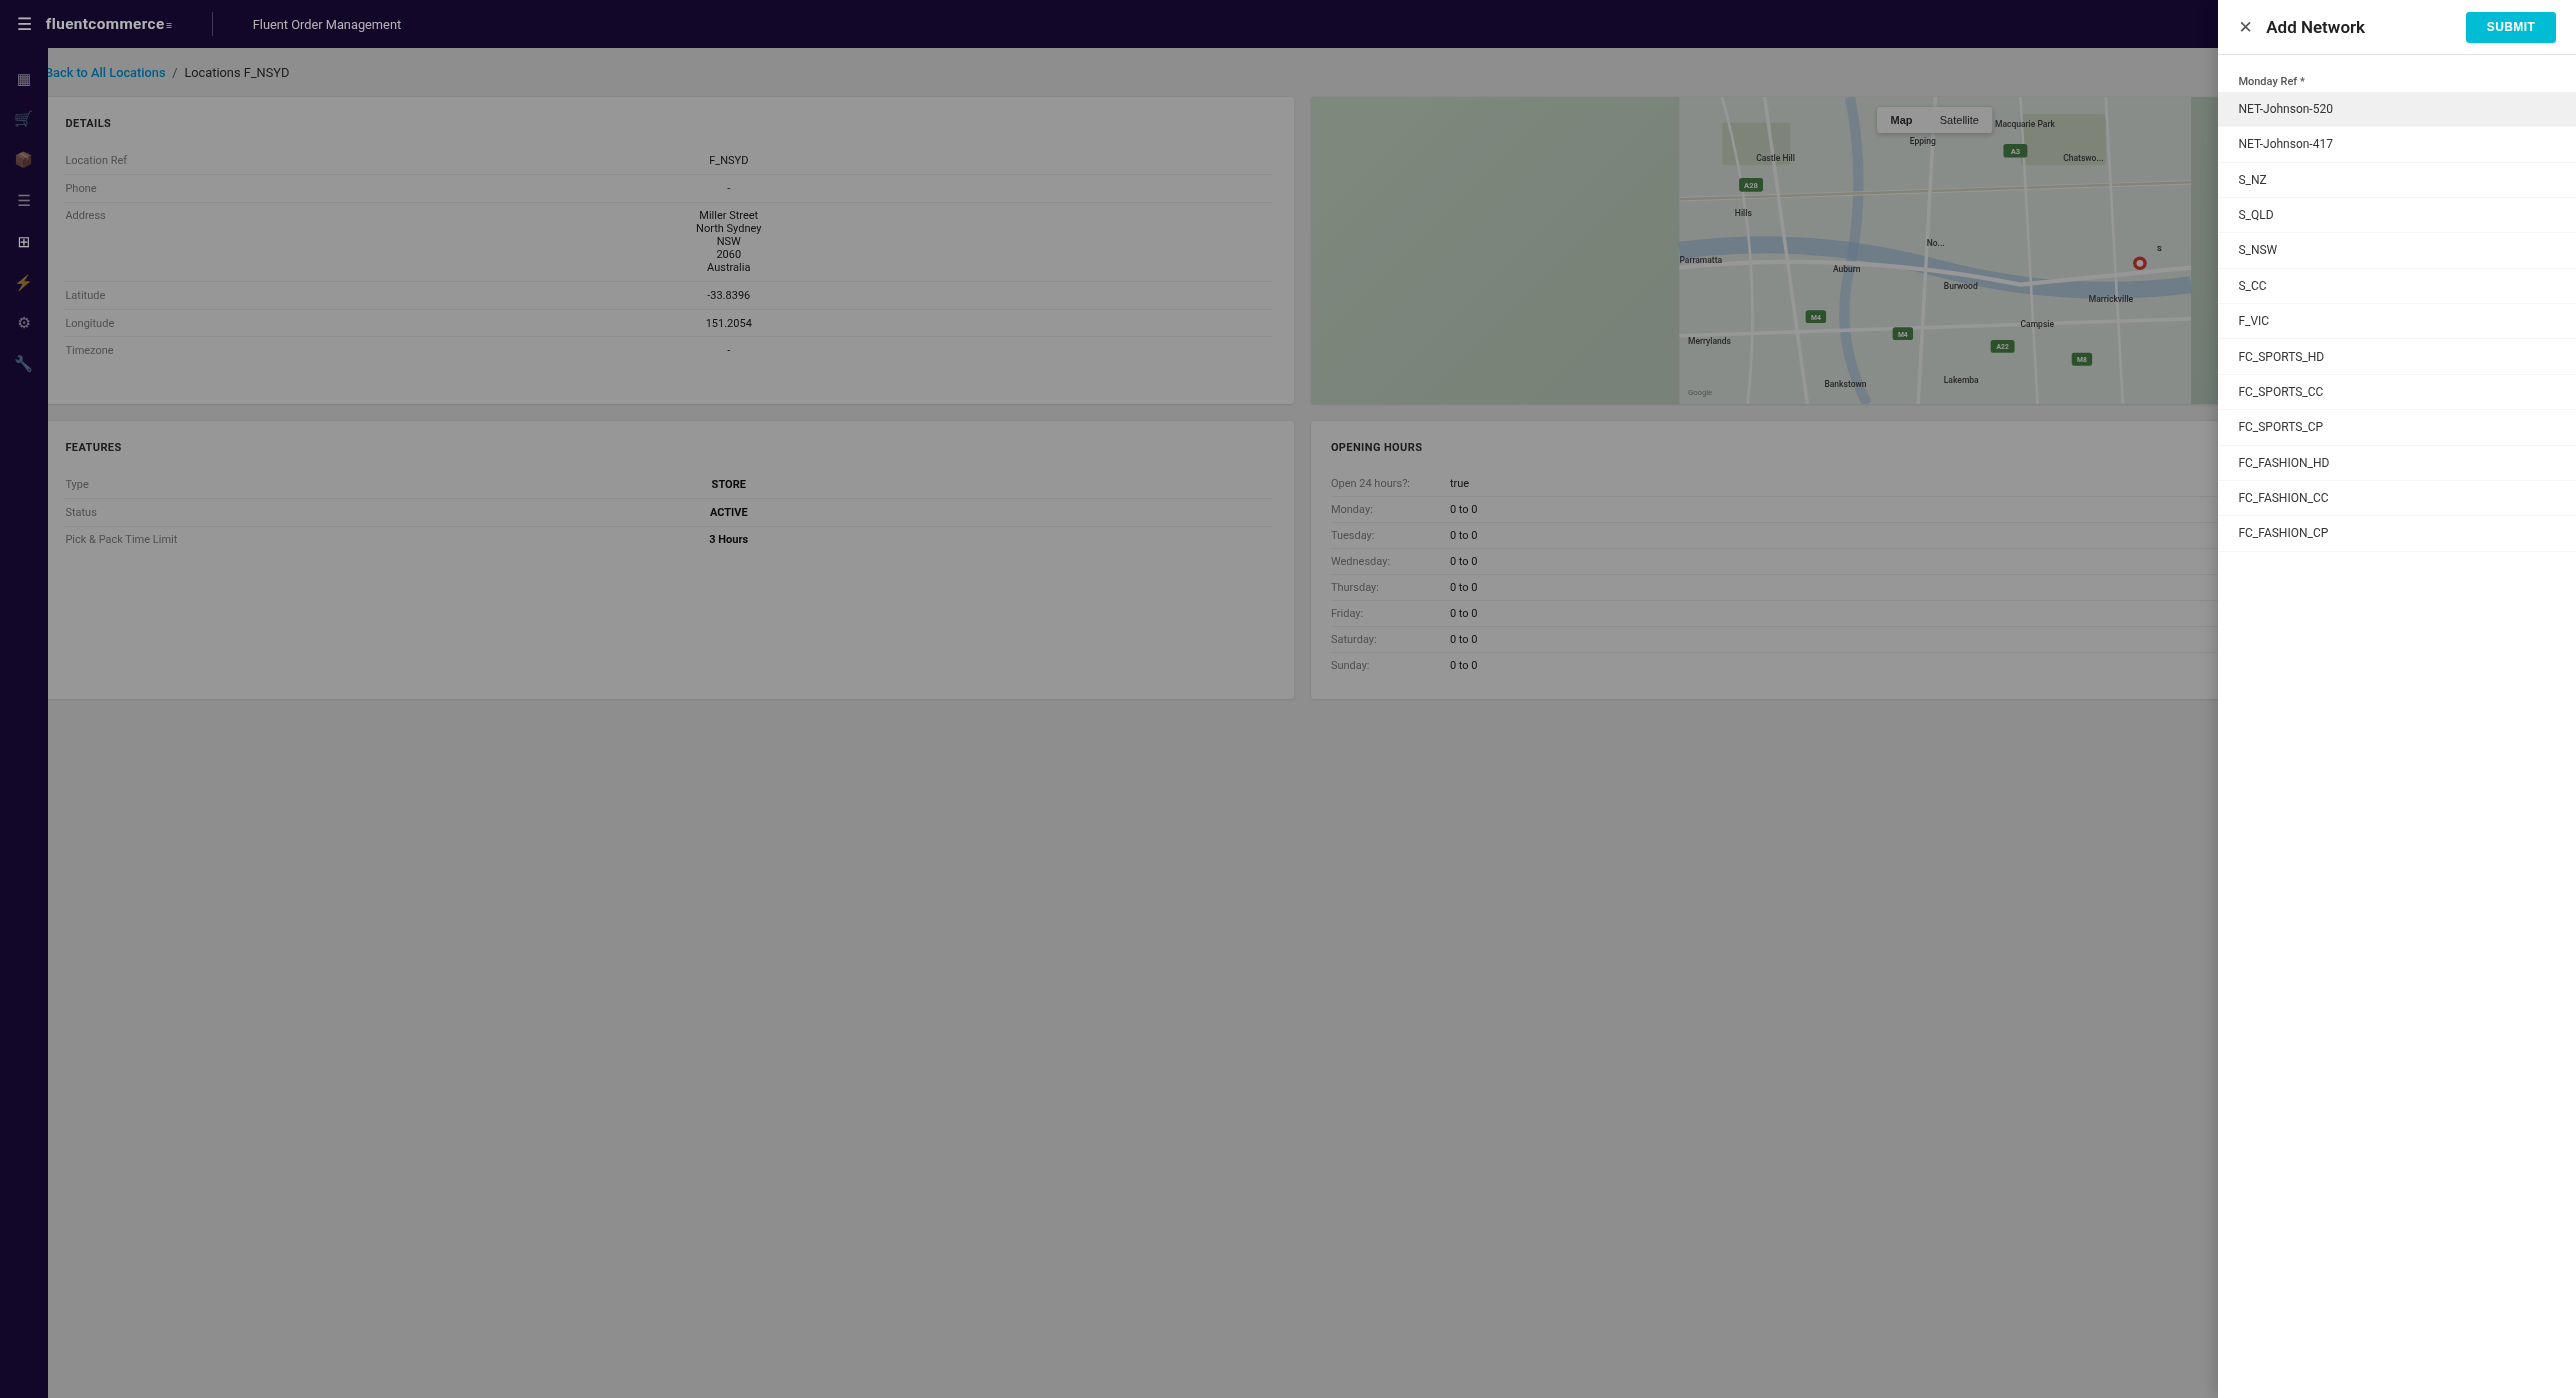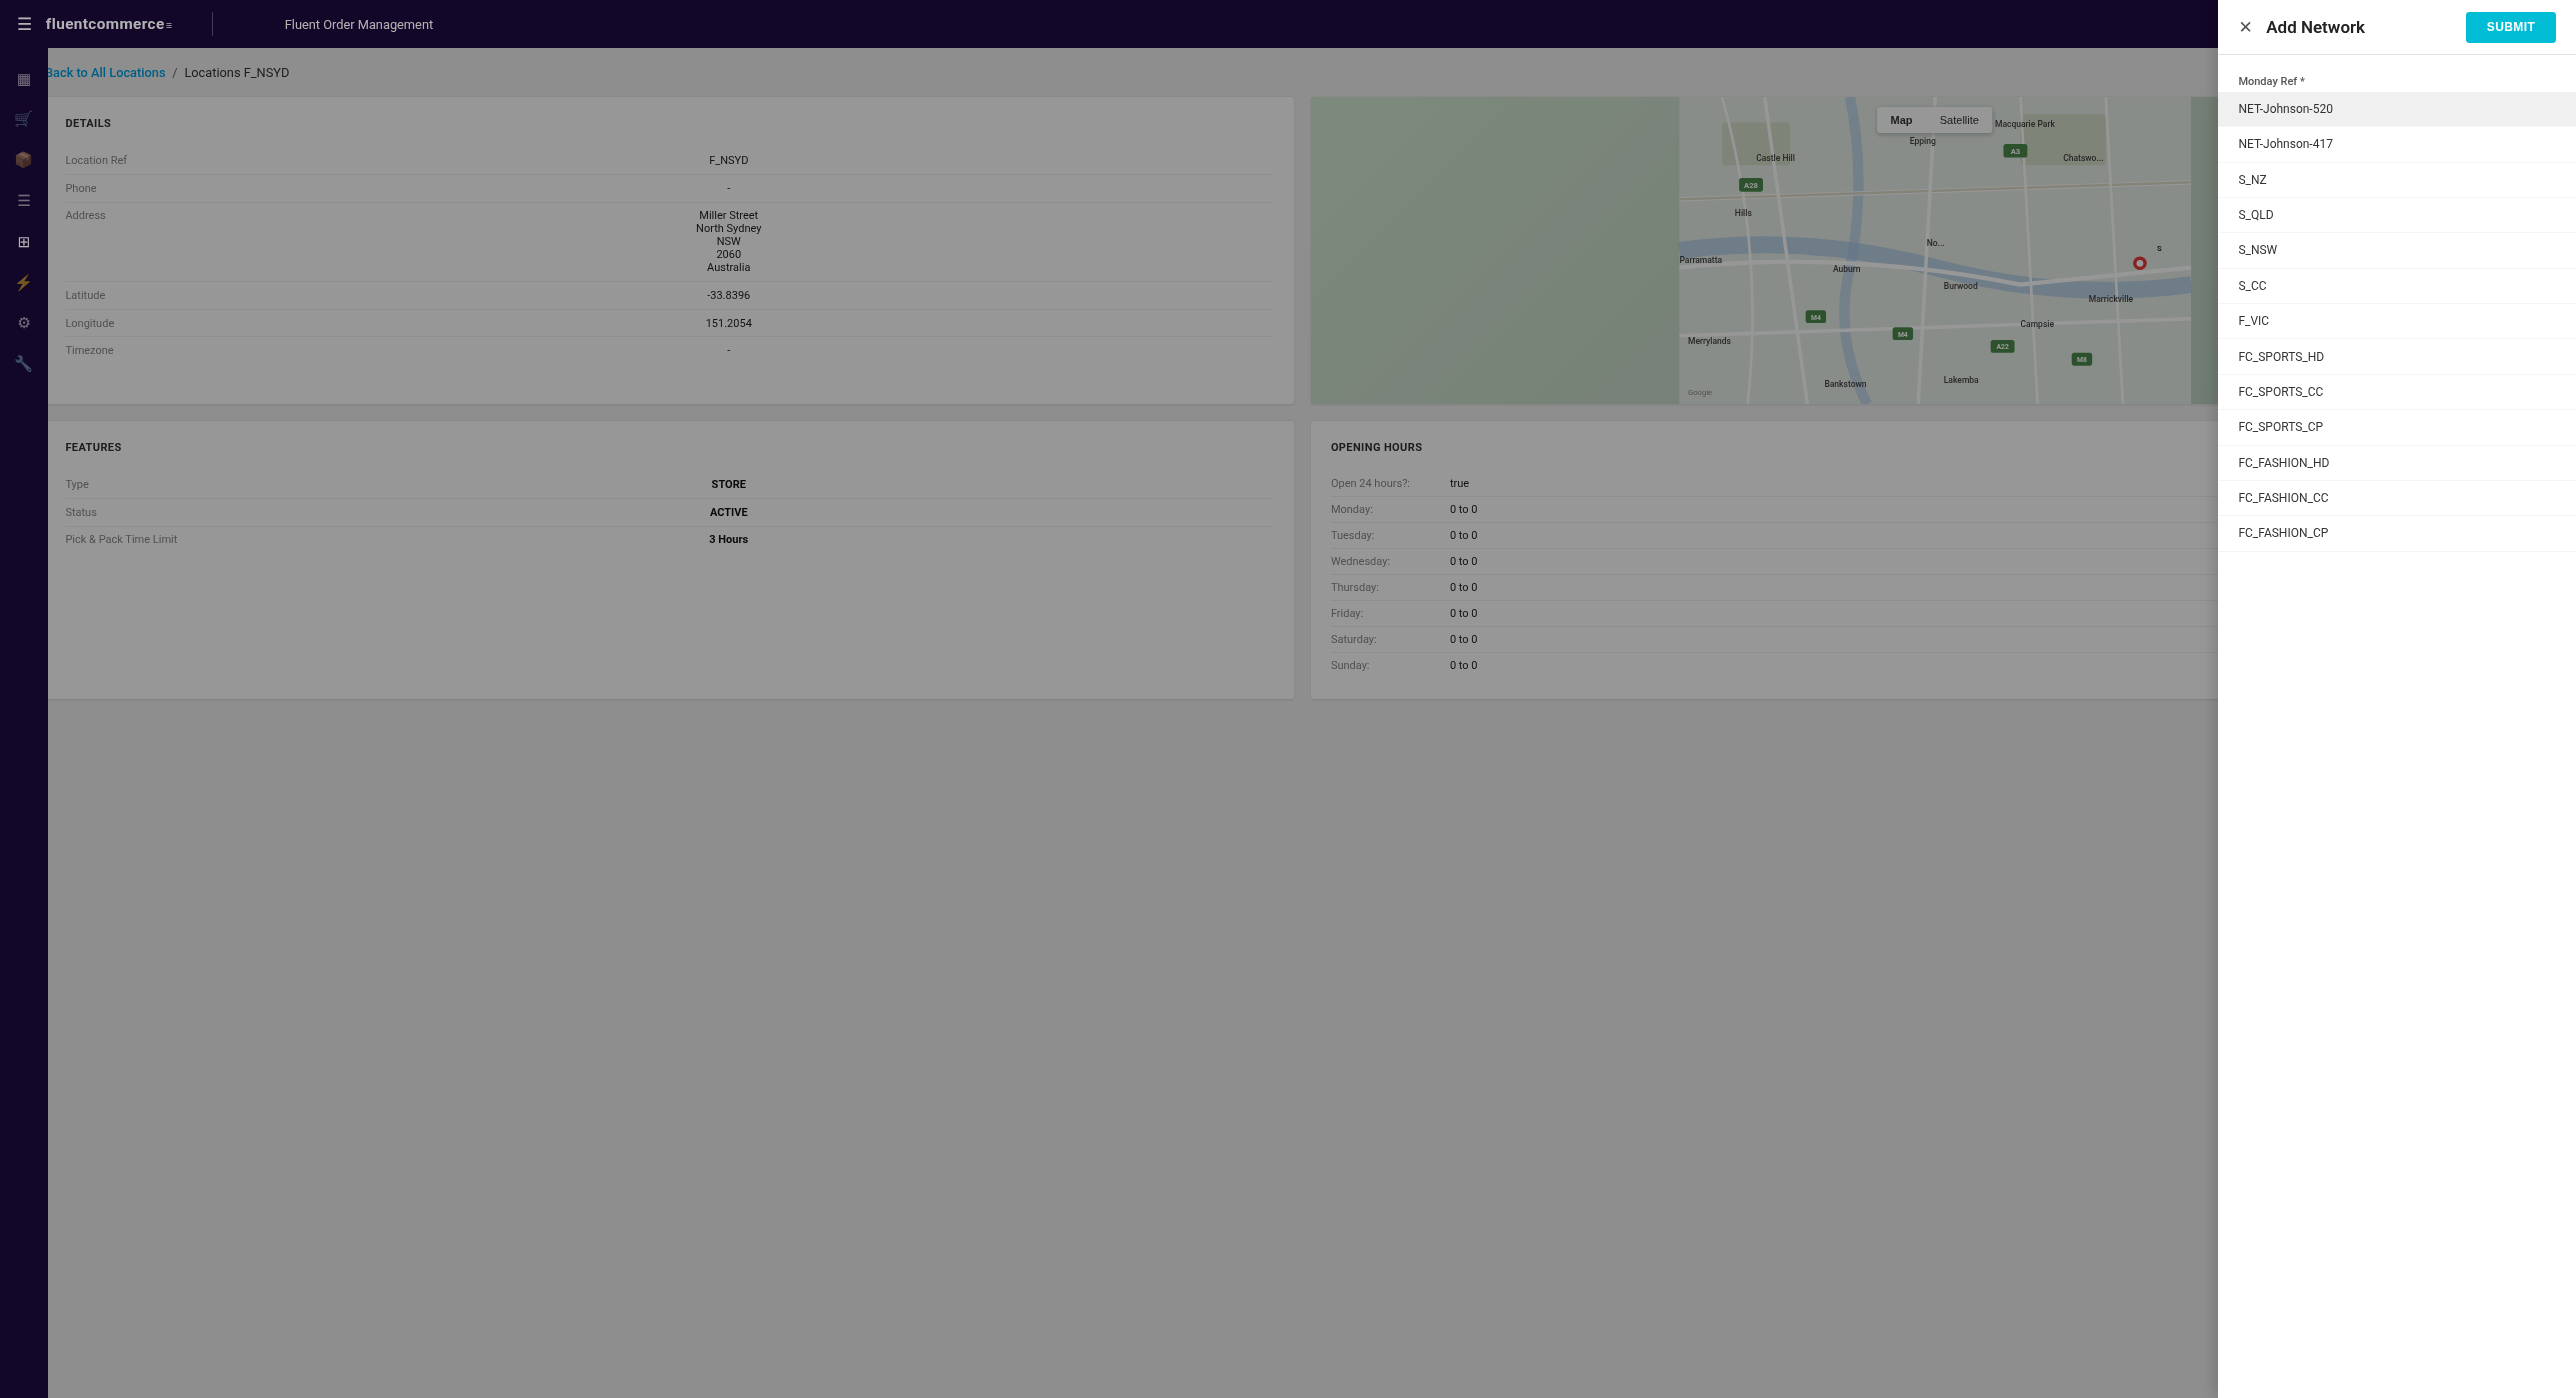--- a/index.html
+++ b/index.html
@@ -31,21 +31,20 @@
     .logo-divider {
       width: 0.9px;
       height: 24px;
       background: rgba(255,255,255,0.3);
       margin: 0 13.6px;
     }
     .nav-title {
       color: white;
       font-size: 12.8px;
       font-weight: 400;
-      margin-left: 32px;
     }
     .hamburger {
       color: white;
       font-size: 17px;
       cursor: pointer;
       margin-right: 13.6px;
     }
 
     
     .sidebar {

